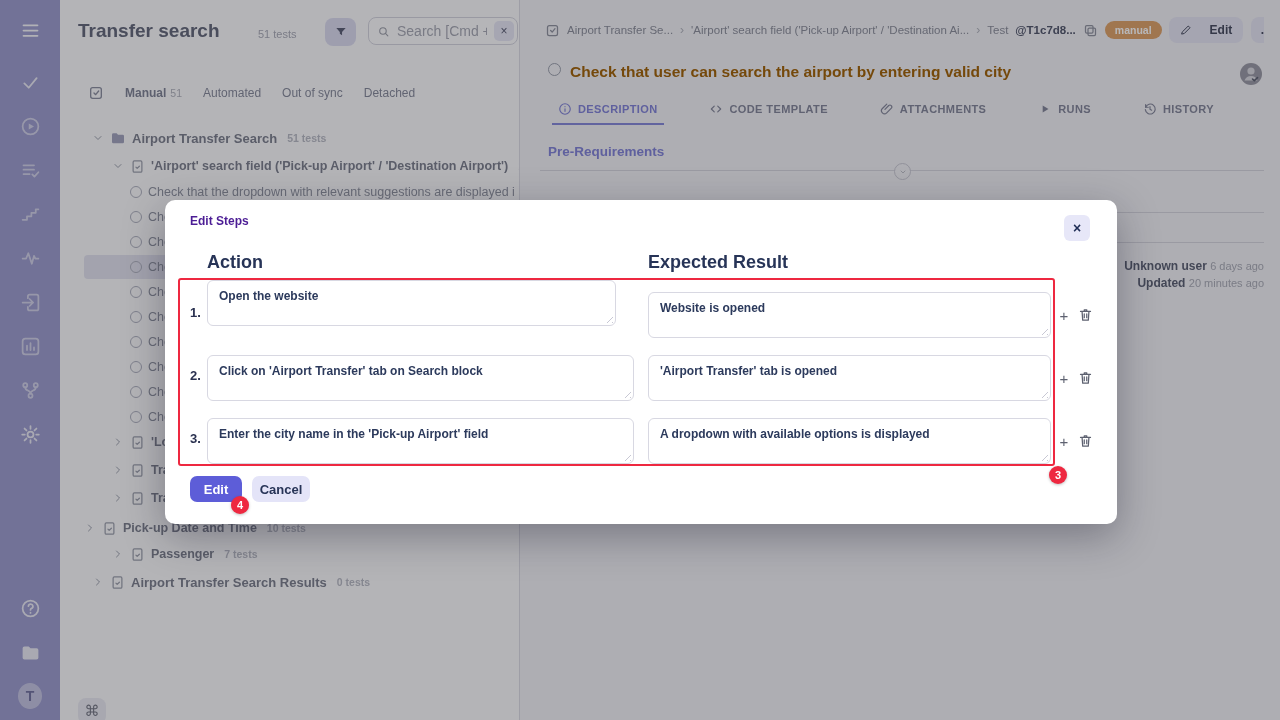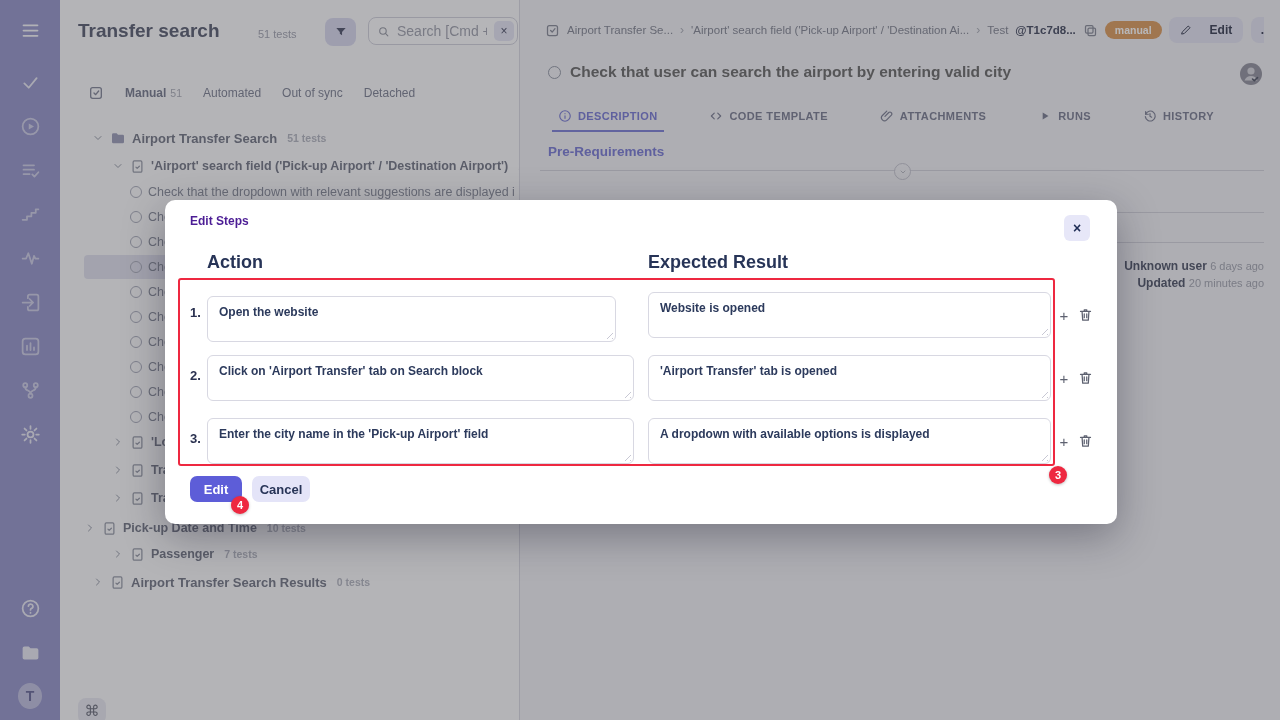--- a/index.html
+++ b/index.html
@@ -62,25 +62,25 @@
   .bc .sep{color:#b0b3bd;font-size:12px}
   .bc .crumb{cursor:pointer}
   .bc .tid{font-weight:700;color:#51566b}
   .copy-btn{width:15px;height:15px;color:#9093a0;cursor:pointer;flex:0 0 auto}
   .badge{background:#dfa267;color:#fff;font-size:10.5px;font-weight:600;padding:3px 10px;border-radius:9px}
   .bc-right{margin-left:auto;display:flex;gap:8px;align-items:center}
   .btn-chip{background:#e6e6f4;border-radius:8px;height:26px;display:flex;align-items:center;gap:18px;
             padding:0 11px;font-size:12px;font-weight:700;color:#454a5e;cursor:pointer;box-sizing:border-box}
   .btn-chip.sq{width:30px;padding:0;justify-content:center}
   .btn-chip svg{width:12px;height:12px}
-  .case-title{position:absolute;left:28px;top:63px;display:flex;gap:9px;align-items:center;
-              font-size:15.5px;font-weight:700;color:#737373;white-space:nowrap}
+  .case-title{position:absolute;left:28px;top:63px;display:flex;gap:9px;
+              font-size:15.5px;font-weight:700;color:#a16207;white-space:nowrap}
   .case-title .circ{width:11px;height:11px;border:1.5px solid #9ba0ad;border-radius:50%;flex:0 0 auto}
   .avatar{position:absolute;right:16px;top:61px;width:26px;height:26px;cursor:pointer}
-  .tabs{position:absolute;left:38px;right:66px;top:102px;height:28px;display:flex;justify-content:space-between;align-items:center}
+  .tabs{position:absolute;left:38px;right:66px;top:102px;height:28px;display:flex;justify-content:space-between;align-items:flex-start}
   .tab{position:relative;display:flex;gap:6px;align-items:center;font-size:11px;font-weight:700;
        letter-spacing:.4px;color:#83869a;cursor:pointer}
   .tab svg{width:14px;height:14px}
   .tab.active{color:#8183d8}
   .tab.active::after{content:"";position:absolute;left:-6px;right:-6px;bottom:-9px;height:2px;background:#8688da}
   .section-h{position:absolute;left:28px;top:144px;font-size:13.5px;font-weight:700;color:#8183d8}
   .divider{position:absolute;left:20px;right:16px;height:1px;background:#d6d6de}
   .div-toggle{position:absolute;left:374px;top:163px;width:15px;height:15px;border:1px solid #c9c9d4;
               border-radius:50%;background:#f2f2f6;color:#a0a3ae;display:flex;align-items:center;justify-content:center;cursor:pointer}
   .div-toggle svg{width:8px;height:8px}
@@ -464,21 +464,21 @@
 <div id="scrim"></div>
 
 <div id="modal">
   <div class="m-title">Edit Steps</div>
   <div class="m-close">×</div>
 
   <div class="col-h" style="left:42px">Action</div>
   <div class="col-h" style="left:483px">Expected Result</div>
 
   <div class="step-num" style="left:25px;top:105px">1.</div>
-  <div class="ta-wrap" style="left:42px;top:96px;width:409px">
+  <div class="ta-wrap" style="left:42px;top:80px;width:409px">
     <textarea style="">Open the website</textarea></div>
   <div class="ta-wrap" style="left:483px;top:92px;width:403px">
     <textarea style="">Website is opened</textarea></div>
   <div class="row-plus" style="left:890px;top:106px">+</div>
   <div class="row-trash" style="left:913px;top:107px">
     <svg viewBox="0 0 24 24">
         <path d="M4 7h16M10 7V4.5h4V7M6.5 7l1 14h9l1-14M10 11v6M14 11v6"></path>
       </svg></div>
 
   <div class="step-num" style="left:25px;top:168px">2.</div>

